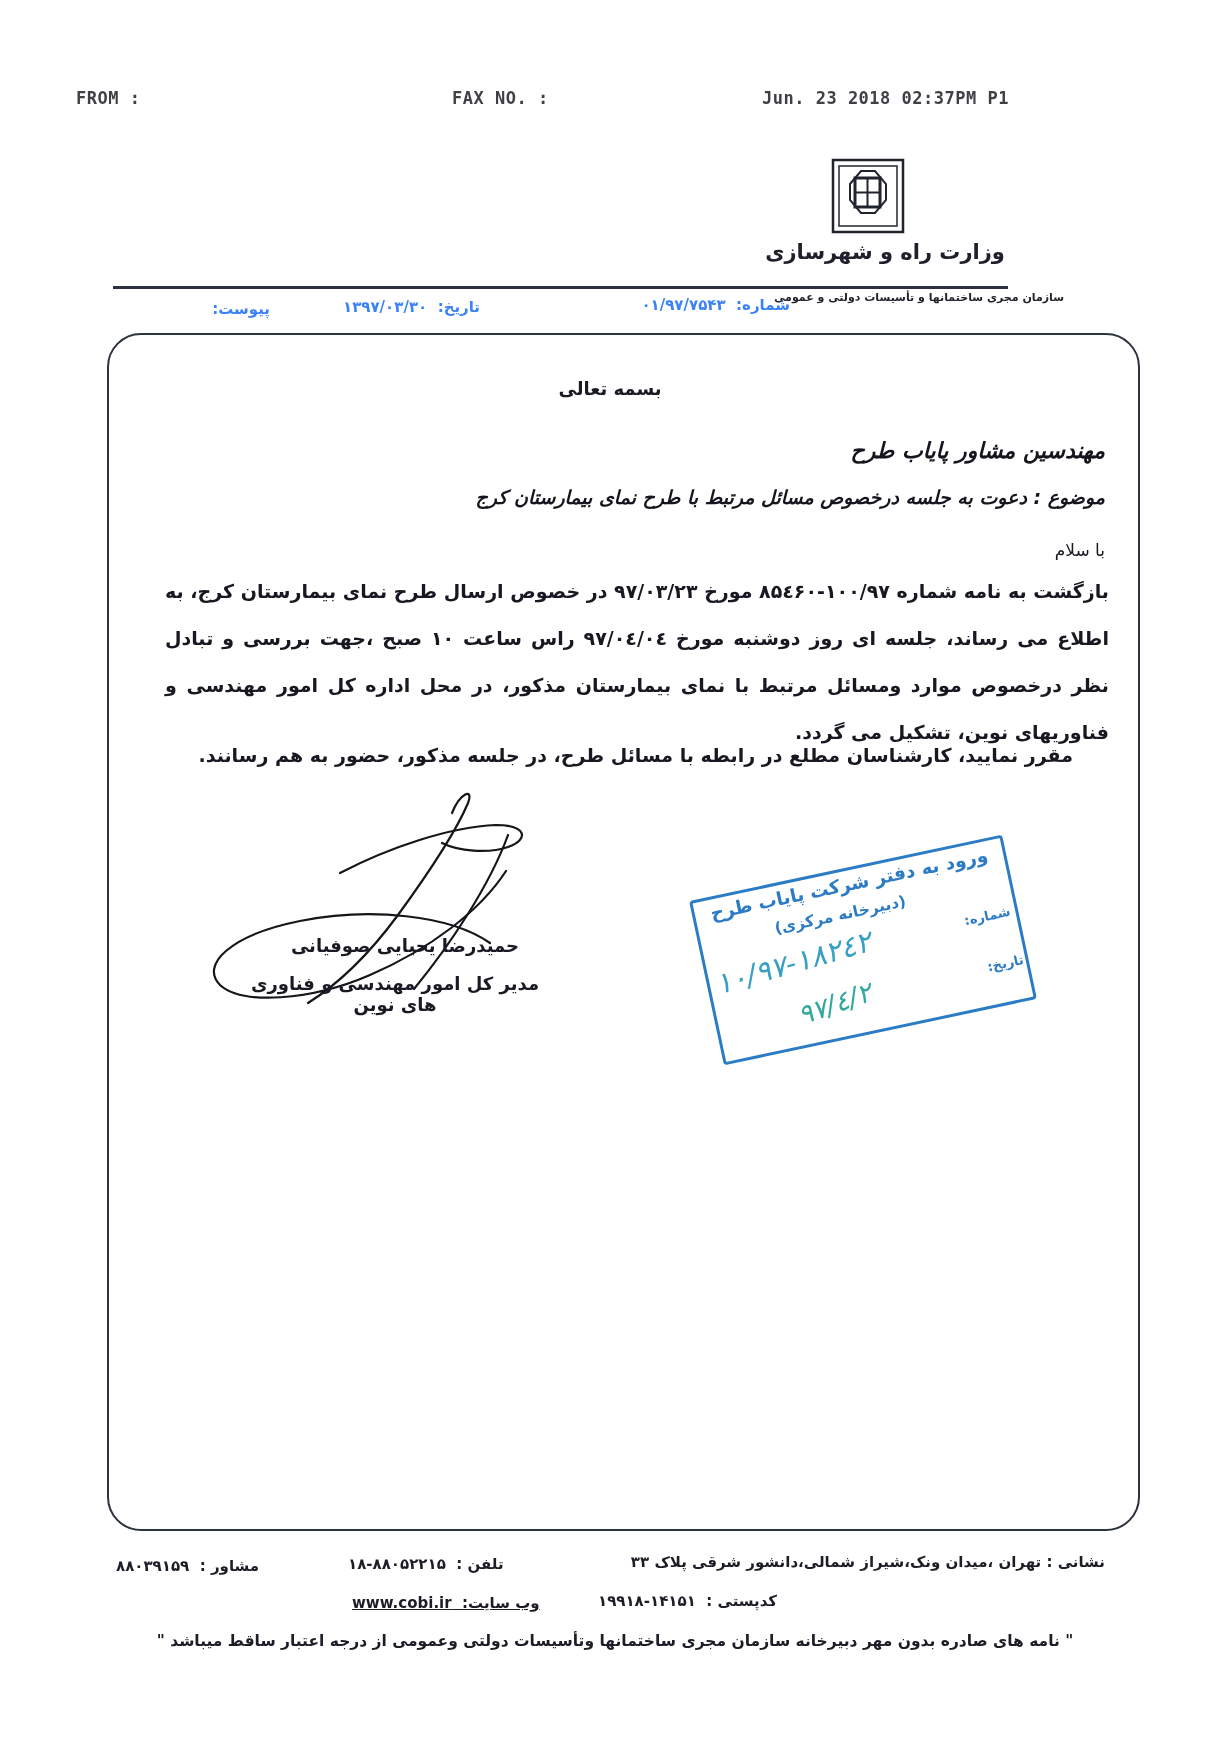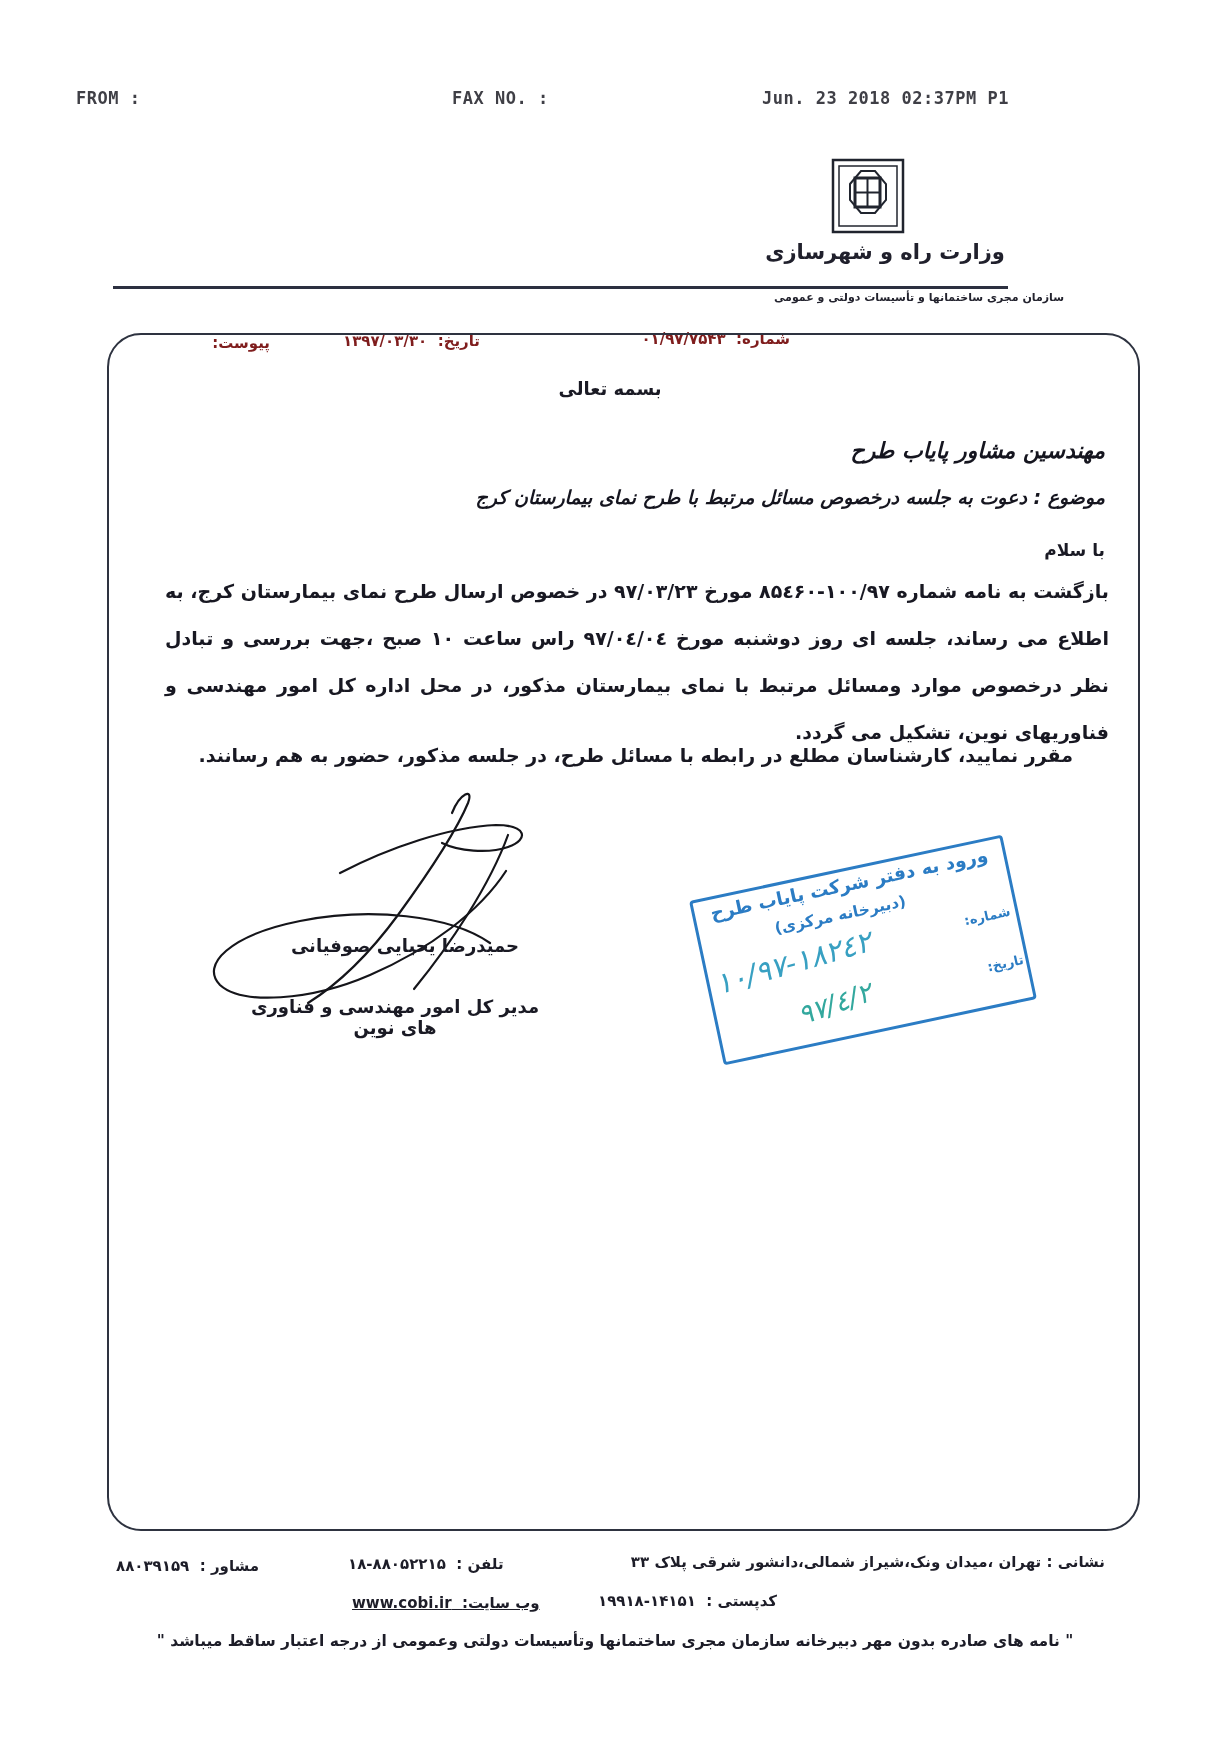--- a/index.html
+++ b/index.html
@@ -7,32 +7,32 @@
     width:1228px;height:1742px;position:relative;background:#ffffff;
     font-family:"DejaVu Sans",sans-serif;color:#1a1a24;overflow:hidden;
   }
   .abs{position:absolute;}
   .fax{font-family:"DejaVu Sans Mono",monospace;font-size:17px;color:#3f3f46;font-weight:700;letter-spacing:0.5px;}
   .rtl{direction:rtl;unicode-bidi:plaintext;}
   
   .lh-rule{left:113px;top:286px;width:895px;height:3px;background:#2c3040;}
   .ministry{left:760px;top:240px;width:250px;text-align:center;font-size:21px;font-weight:700;color:#20202c;}
   .org{left:758px;top:291px;width:322px;text-align:center;font-size:11px;font-weight:600;color:#23232e;}
-  .fld{font-size:15px;font-weight:700;color:#7f1d1d;margin-top:34px;}
+  .fld{font-size:15px;font-weight:700;color:#3b82f6;}
   
   .frame{left:107px;top:333px;width:1029px;height:1194px;border:2.5px solid #2e3340;border-radius:34px;}
   .besmele{left:520px;top:378px;width:180px;text-align:center;font-size:18px;font-weight:700;}
   .recipient{right:123px;top:438px;font-size:22px;font-weight:700;font-style:italic;color:#15151f;}
   .subject{right:123px;top:486px;font-size:19px;font-weight:700;font-style:italic;color:#15151f;}
-  .salam{right:123px;top:540px;font-size:17px;font-weight:700;}
+  .salam{right:123px;top:540px;font-size:17px;font-weight:400;}
   .bodytxt{left:165px;top:568px;width:944px;font-size:19px;font-weight:600;line-height:47px;
            text-align:justify;color:#181822;}
   .closing{right:155px;top:744px;font-size:19px;font-weight:600;color:#181822;}
   .signer1{left:265px;top:935px;width:280px;text-align:center;font-size:18px;font-weight:700;}
-  .signer2{left:232px;top:973px;width:326px;text-align:center;font-size:18px;font-weight:700;margin-top:23px;}
+  .signer2{left:232px;top:973px;width:326px;text-align:center;font-size:18px;font-weight:700;}
   
   .stamp{left:703px;top:866px;width:314px;height:162px;border:3px solid #2b7cc4;border-radius:4px;
          transform:rotate(-12deg);color:#2b7cc4;}
   .stamp-title{position:absolute;left:0;right:0;top:3px;text-align:center;font-size:18.5px;font-weight:800;
                border-bottom:1px solid rgba(43,124,196,0.0);}
   .stamp-sub{position:absolute;left:0;right:30px;top:33px;text-align:center;font-size:15.5px;font-weight:700;}
   .stamp-lbl{position:absolute;font-size:13px;font-weight:700;}
   .hand{position:absolute;font-style:italic;font-weight:400;}
   
   .foot{font-size:15px;font-weight:700;color:#1d1d28;}

